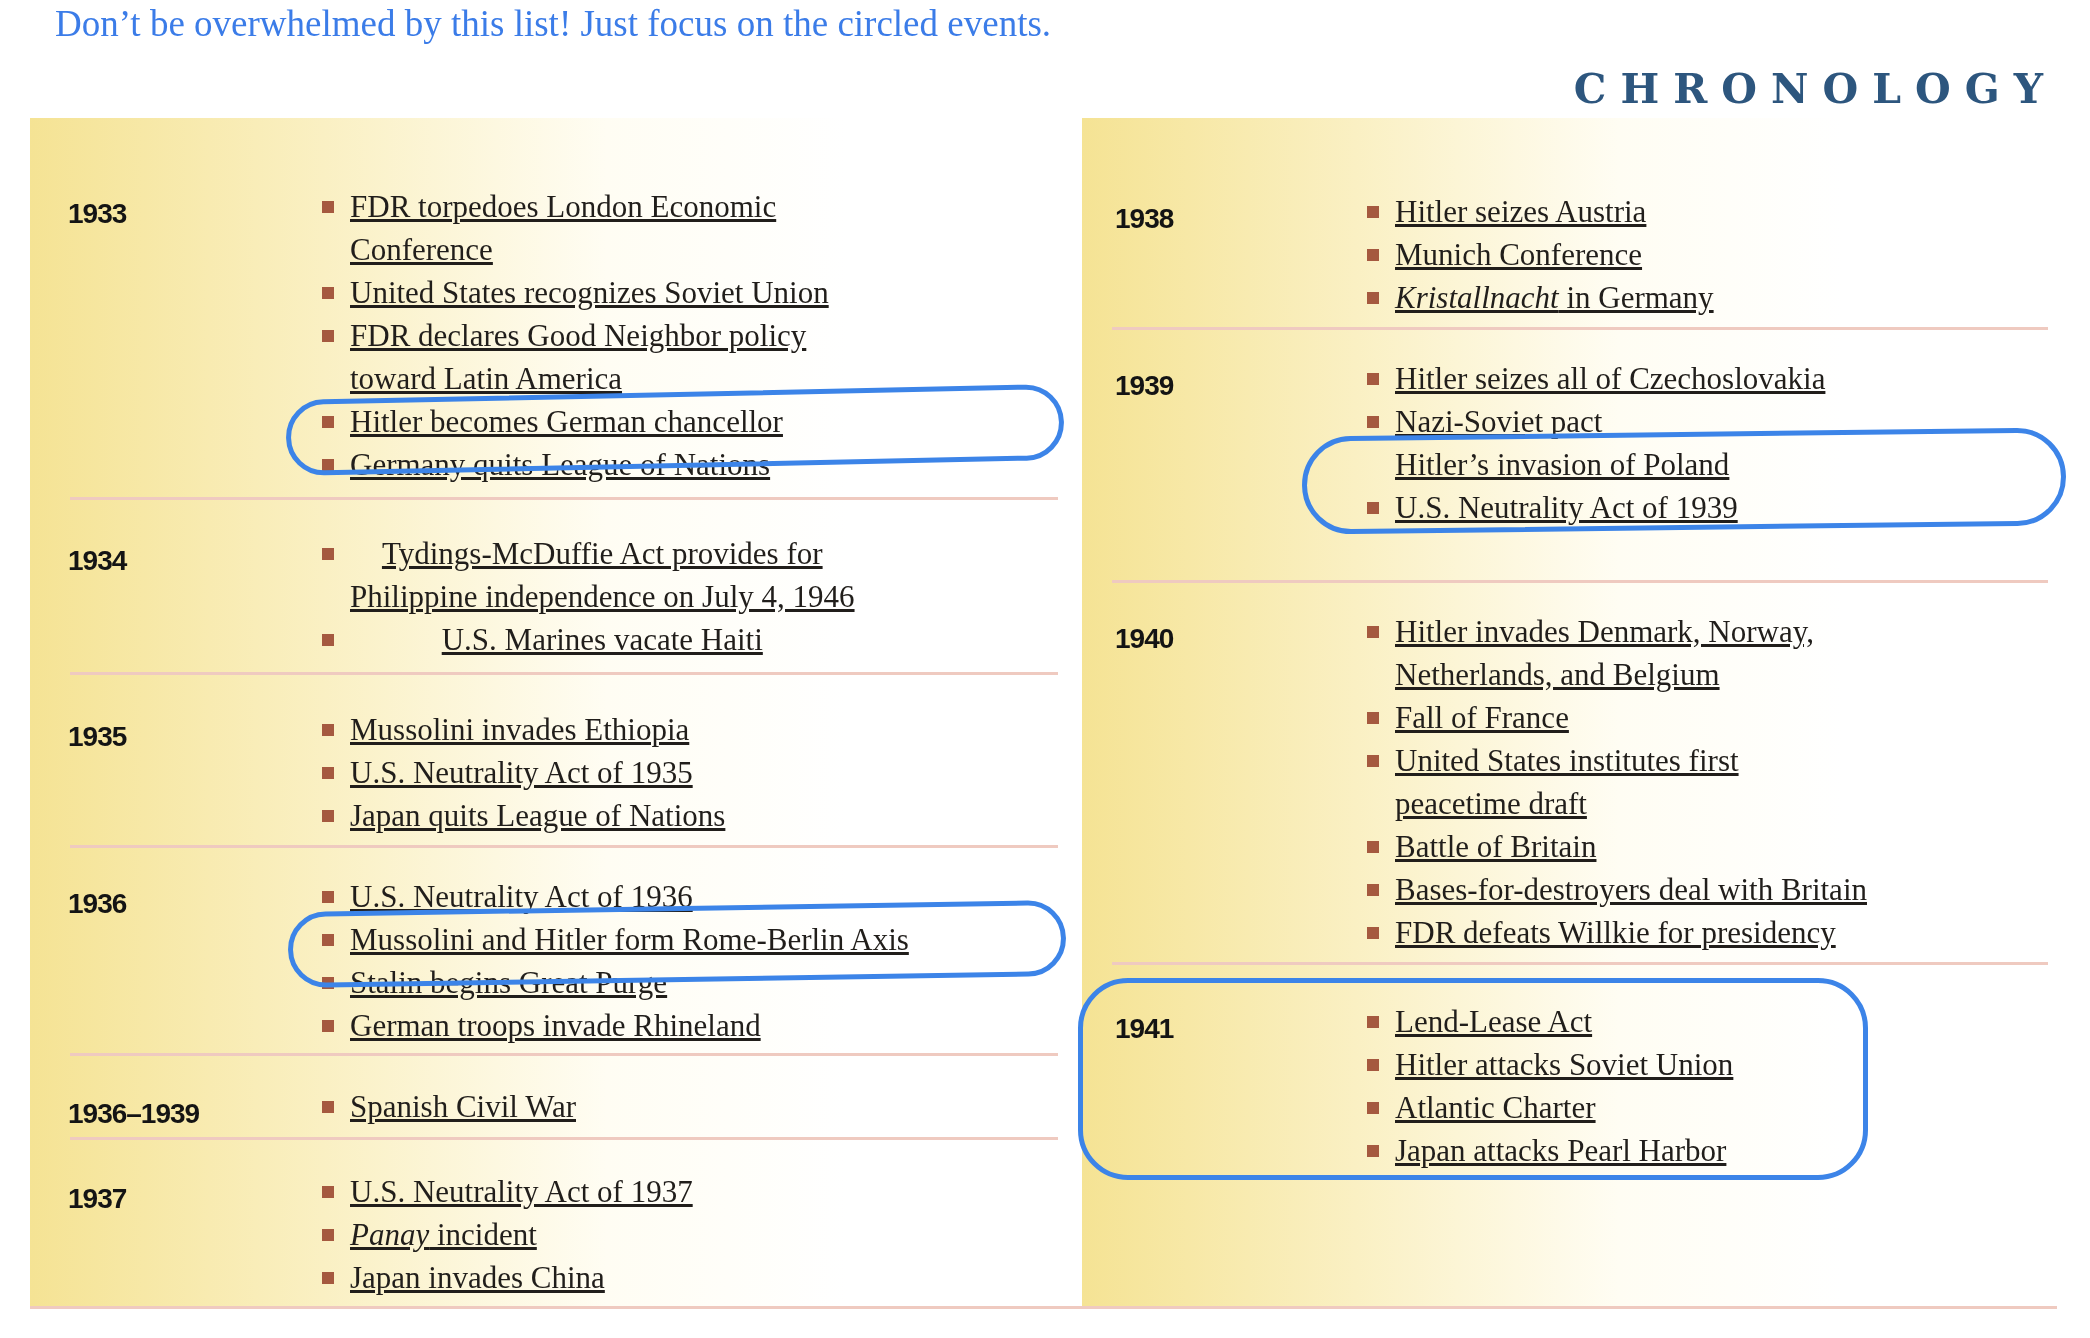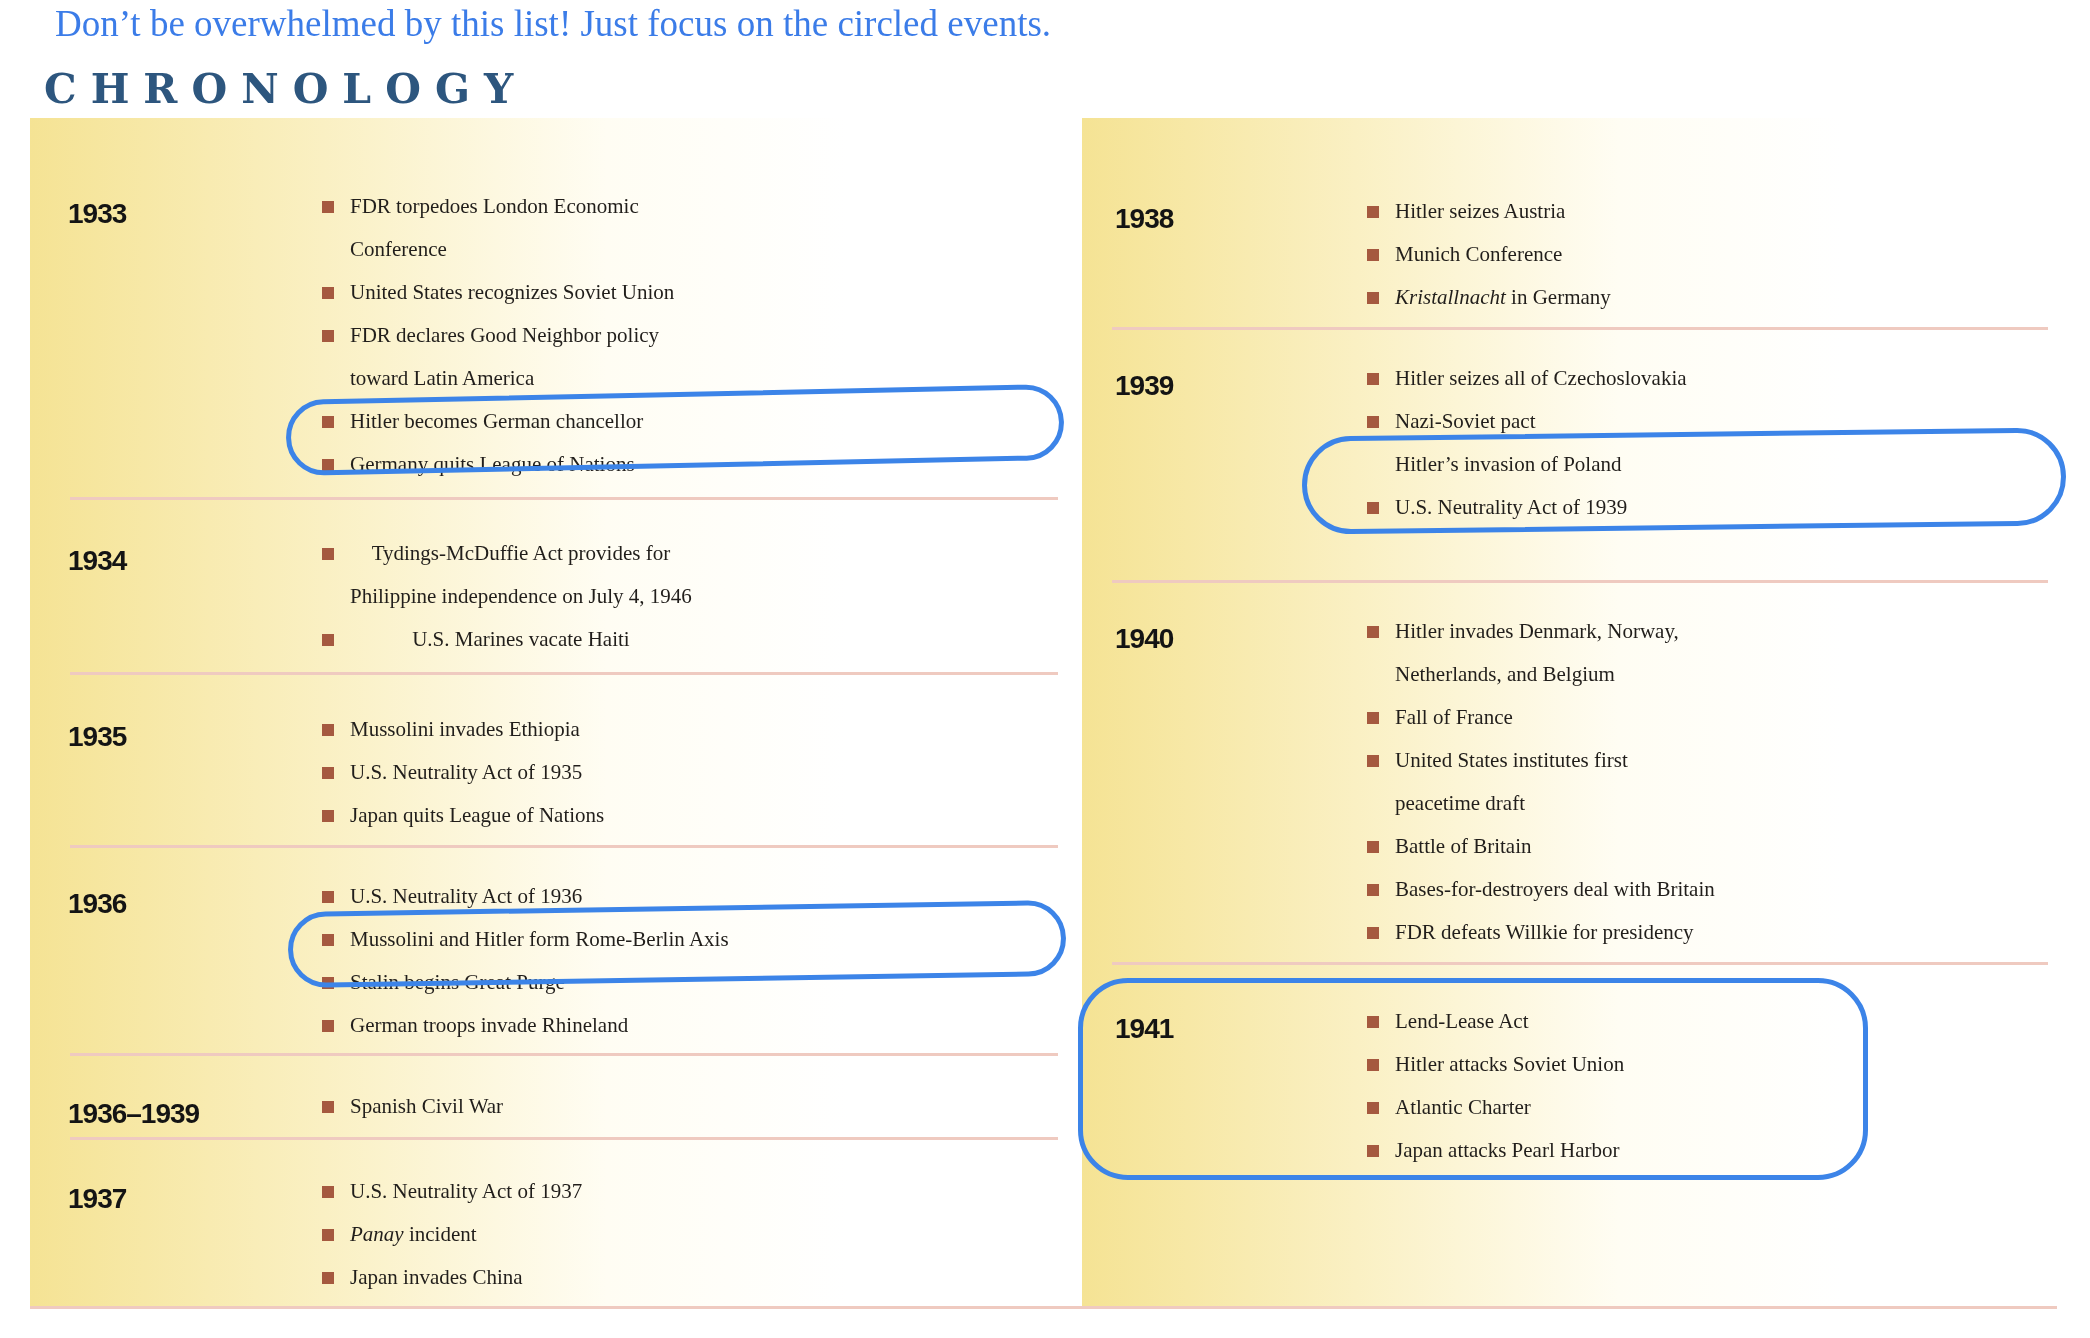--- a/index.html
+++ b/index.html
@@ -11,21 +11,21 @@
   .page { position: absolute; inset: 0; }
   .annotation {
     position: absolute; left: 55px; top: 2px;
     font-size: 37px; color: var(--annotation-blue, #3b7ce8);
     white-space: nowrap;
   }
   .chron-table { position: absolute; left: 30px; top: 58px; width: 2027px; height: 1252px; }
   .band {
     position: absolute; left: 0; top: 0; width: 100%; height: 60px;
     background: linear-gradient(180deg, #f5d express 0%, #f2cc52 0%, var(--band-gold, #f0c64a) 55%, var(--band-gold-deep, #e9bc3a) 100%);
-    text-align: left;
+    text-align: right;
   }
   .band-title {
     display: inline-block; line-height: 63px;
     font-family: "DejaVu Serif", serif; font-weight: bold;
     font-size: 41px; letter-spacing: 14px; padding-left: 14px;
     color: var(--title-navy, #2d567e);
   }
   .col {
     position: absolute; top: 60px; height: 1188px;
     background: linear-gradient(90deg,
@@ -36,21 +36,21 @@
   .section { position: absolute; left: 0; right: 0; }
   .year {
     position: absolute; top: 13px;
     font-family: "Liberation Sans", sans-serif; font-weight: bold;
     font-size: 28px; letter-spacing: -1px;
     color: var(--year-black, #141414); white-space: nowrap;
   }
   .events { position: absolute; top: 0; }
   .line {
     position: relative; height: 43px; line-height: 43px;
-    font-size: 21px; color: var(--text-dark, #211e1b); white-space: nowrap;
+    font-size: 31px; color: var(--text-dark, #211e1b); white-space: nowrap; text-decoration: underline;
   }
   .line i { font-style: italic; }
   .bullet {
     position: absolute; left: -28px; top: 16px;
     width: 12px; height: 12px;
     background: var(--bullet-brick, #a5593f);
   }
   .divider { position: absolute; height: 3px; background: var(--divider-pink, #efcac0); }
   .bottom-rule { position: absolute; left: 0; width: 2027px; height: 3px; background: var(--divider-pink, #efcac0); }
   #highlights { position: absolute; inset: 0; pointer-events: none; }

